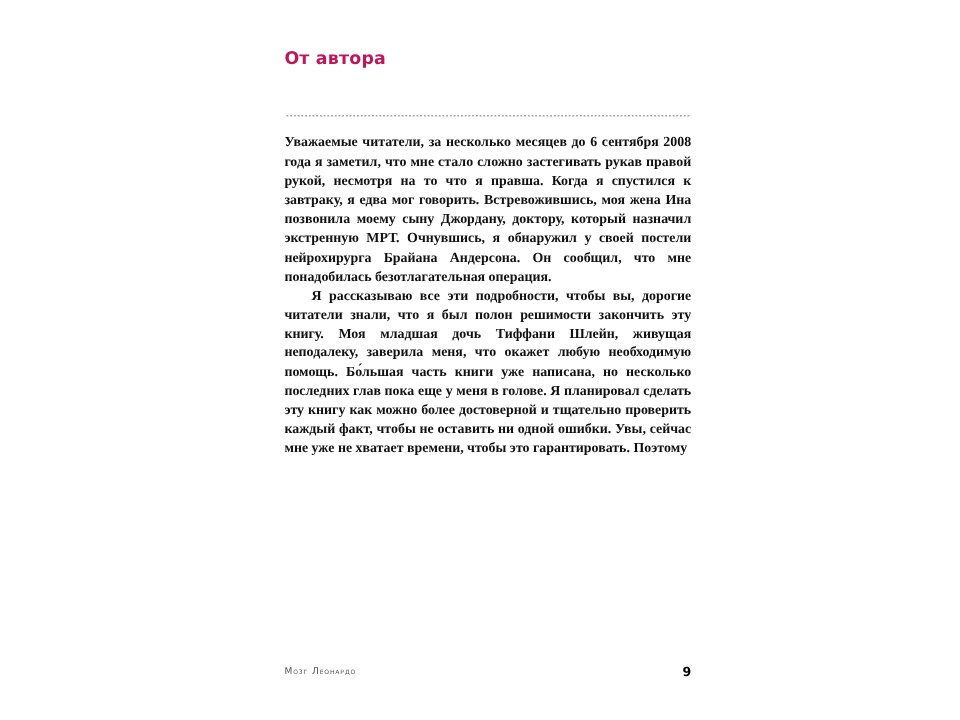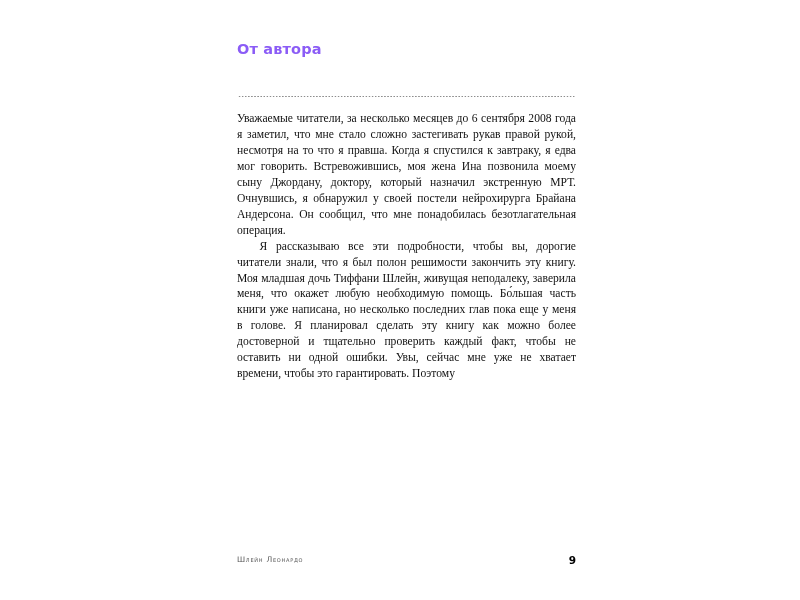--- a/index.html
+++ b/index.html
@@ -31,21 +31,21 @@
     left: 237px;
     top: 0;
     width: 339px;
   }
 
   .chapter-title {
     font-family: "DejaVu Sans", "Liberation Sans", sans-serif;
     font-weight: bold;
     font-size: 14.5px;
     letter-spacing: 0.15px;
-    color: #8b5cf6;
+    color: #be185d;
     margin: 0;
     position: absolute;
     top: 41px;
     left: 0;
     white-space: nowrap;
   }
 
   .rule-dotted {
     position: absolute;
     top: 96px;
@@ -61,20 +61,21 @@
     position: absolute;
     top: 111px;
     left: 0;
     width: 339px;
     font-size: 11.6px;
     line-height: 15.95px;
     text-align: justify;
     text-justify: inter-word;
     color: #111111;
     hyphens: manual;
+    font-weight: bold;
   }
 
   .body-text p {
     margin: 0;
     text-indent: 0;
   }
 
   .body-text p + p {
     text-indent: 1.95em;
   }
@@ -122,17 +123,17 @@
     <div class="rule-dotted"></div>
 
     <div class="body-text">
       <p>Уважаемые читатели, за несколько месяцев до 6 сентября 2008 года я заметил, что мне стало сложно застегивать рукав правой рукой, несмотря на то что я правша. Когда я спустился к завтраку, я едва мог говорить. Встревожившись, моя жена Ина позвонила моему сыну Джордану, доктору, который назначил экстренную МРТ. Очнувшись, я обнаружил у своей постели нейрохирурга Брайана Андерсона. Он сообщил, что мне понадобилась безотлагательная операция.</p>
       <p>Я рассказываю все эти подробности, чтобы вы, дорогие читатели знали, что я был полон решимости закончить эту книгу. Моя младшая дочь Тиффани Шлейн, живущая неподалеку, заверила меня, что окажет любую необходимую помощь. Бо́льшая часть книги уже написана, но несколько последних глав пока еще у меня в голове. Я планировал сделать эту книгу как можно более достоверной и тщательно проверить каждый факт, чтобы не оставить ни одной ошибки. Увы, сейчас мне уже не хватает времени, чтобы это гарантировать. Поэтому</p>
     </div>
 
   </div>
 
   <div class="footer">
-    <div class="footer-title">Шлейн Леонардо</div>
+    <div class="footer-title">Мозг Леонардо</div>
     <div class="footer-pageno">9</div>
   </div>
 
 </div>
 
 </body></html>

